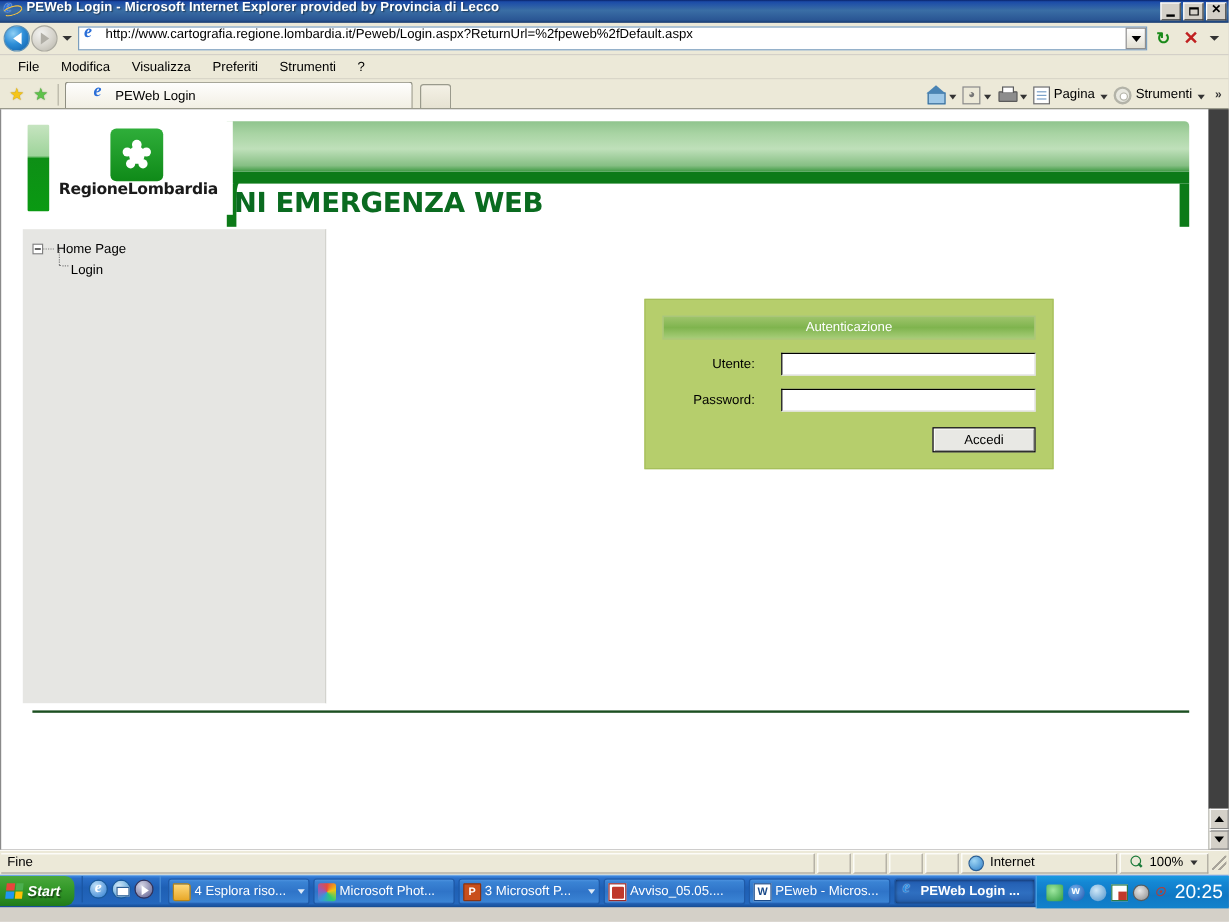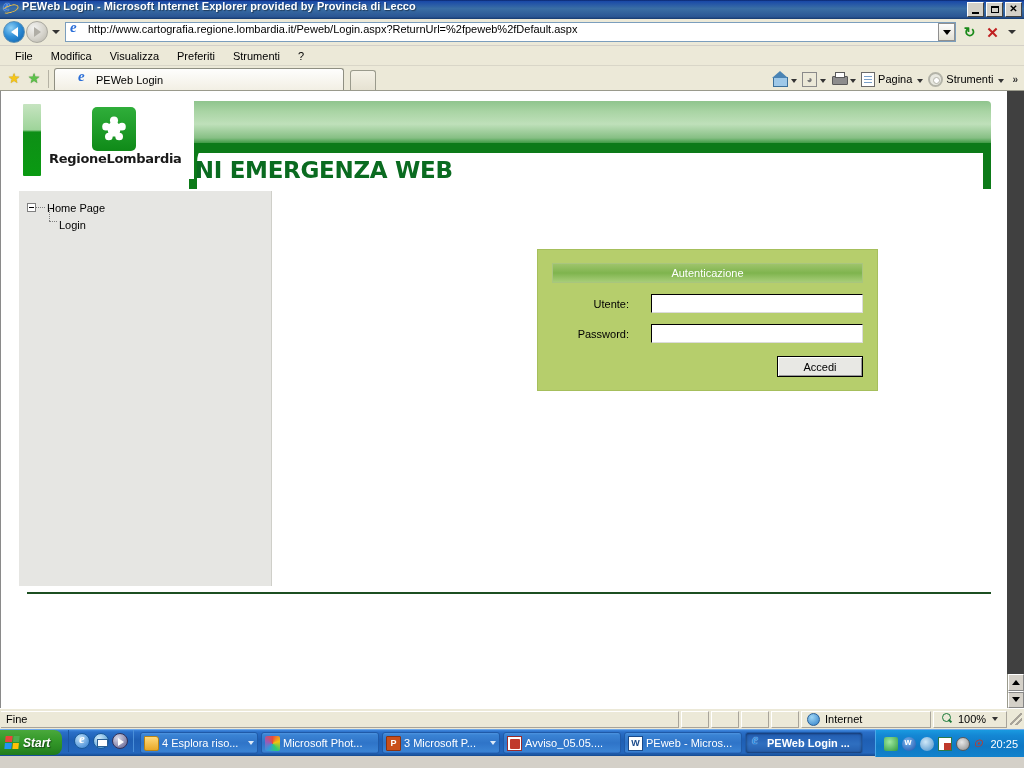--- a/index.html
+++ b/index.html
@@ -552,21 +552,21 @@
   }
   .trayi { width: 14px; height: 14px; position: relative; }
   .ti-net { background: radial-gradient(circle at 40% 35%,#9fe8a0,#2f9a3f); border-radius:2px; }
   .ti-blue { background: radial-gradient(circle at 40% 35%,#7ab8f0,#1a4fa8); border-radius:50%; }
   .ti-blue::after{content:"w";position:absolute;left:3px;top:0px;color:#fff;font-size:9px;font-weight:bold;}
   .ti-cycle { background: radial-gradient(circle at 40% 35%,#cfe8f8,#4a8fc8); border-radius:50%; }
   .ti-excel { background:#fff; border:1px solid #2a7a4a; }
   .ti-excel::after{content:"";position:absolute;right:0;bottom:0;width:7px;height:7px;background:#c0392b;}
   .ti-clock { background: radial-gradient(circle at 40% 35%,#e8e8e8,#8a8a8a); border-radius:50%; border:1px solid #5a5a5a; }
   .ti-red { color:#c0392b; font-weight:bold; font-size:10px; font-style:italic; }
-  #traytime { color:#fff; font-size:11px; margin-left: 4px; }
+  #traytime { color:#fff; font-size:16px; margin-left: 4px; }
 </style>
 </head>
 <body>
 
 <div id="titlebar">
   <div class="ie-logo"></div>
   <div id="title-text">PEWeb Login - Microsoft Internet Explorer provided by Provincia di Lecco</div>
   <div id="win-buttons">
     <div class="wbtn">
         <div class="g-min"></div>

